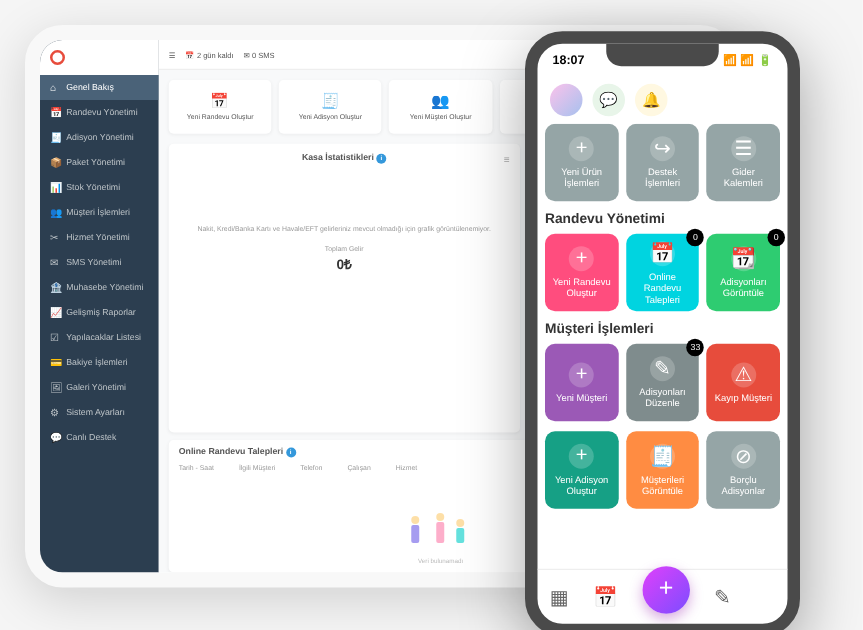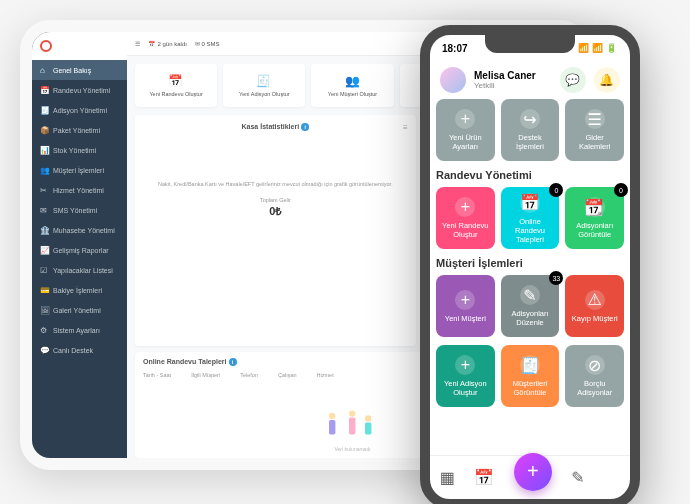--- a/index.html
+++ b/index.html
@@ -248,32 +248,28 @@
   <div class="status-bar">
     <span>18:07</span>
     <div class="sicons">
         <span>📶</span>
         <span>📶</span>
         <span>🔋</span>
       </div>
   </div>
   <div class="phone-header">
     <div class="avatar"></div>
-    <div class="uinfo">
-      <div class="uname">Melisa Caner</div>
-      <div class="urole">Yetkili</div>
-    </div>
     <div class="hbtn msg">💬</div>
     <div class="hbtn bell">🔔</div>
   </div>
   <div class="phone-body">
     <div class="prow" id="prow0">
         <div class="ptile gray">
           <div class="tico">+</div>
-          <div>Yeni Ürün Ayarları</div>
+          <div>Yeni Ürün İşlemleri</div>
         </div>
         <div class="ptile gray">
           <div class="tico">↪</div>
           <div>Destek İşlemleri</div>
         </div>
         <div class="ptile gray">
           <div class="tico">☰</div>
           <div>Gider Kalemleri</div>
         </div>
       </div>

